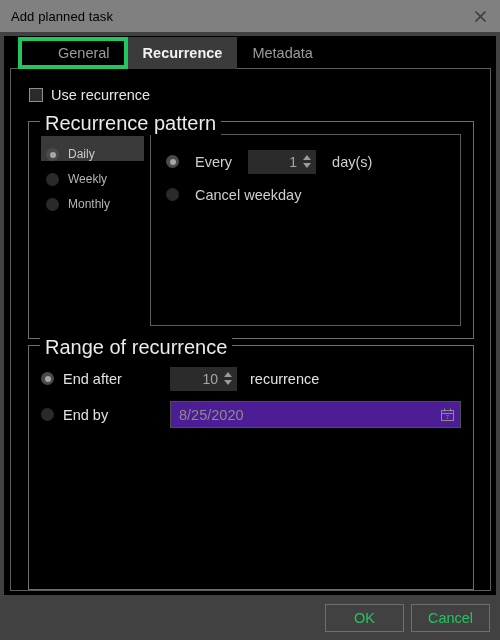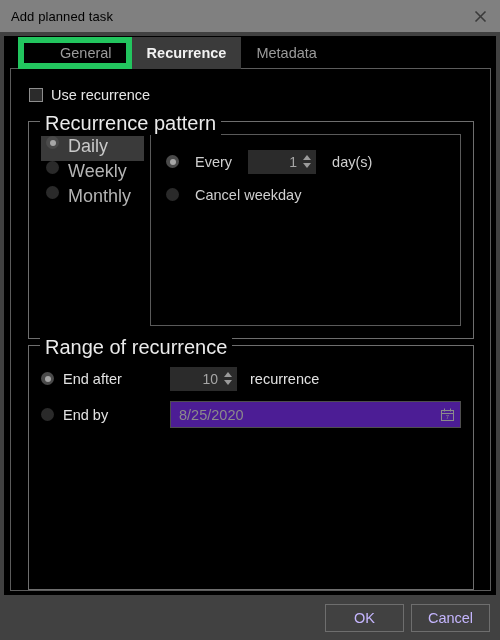--- a/index.html
+++ b/index.html
@@ -77,21 +77,21 @@
     align-items: center;
     padding: 0 14px;
     font-size: 14.5px;
     color: #9b9b9b;
     background: transparent;
     border: 1px solid transparent;
     position: relative;
     top: 1px;
   }
   .tab.focused {
-    border: 6px solid #22c55e;
+    border: 4px solid #22c55e;
     color: #9b9b9b;
     padding-left: 36px;
   }
   .tab.active {
     background: #3b3b3b;
     color: #f2f2f2;
     font-weight: bold;
     border: 1px solid transparent;
   }
 
@@ -149,25 +149,25 @@
     display: flex;
     height: 100%;
     padding: 12px 12px 12px 12px;
   }
   #pattern-left {
     width: 103px;
     padding-top: 2px;
   }
   .pattern-option {
     display: flex;
-    align-items: flex-start;
+    align-items: flex-end;
     gap: 9px;
     height: 25px;
     padding-left: 5px;
-    font-size: 18px;
+    font-size: 12px;
     color: #b4b4b4;
   }
   .pattern-option.selected {
     background: #3a3a3a;
     color: #c9c9c9;
   }
   .radio {
     width: 13px; height: 13px;
     border-radius: 50%;
     background: #2a2a2a;
@@ -278,21 +278,21 @@
     display: flex;
     align-items: center;
     justify-content: flex-end;
     gap: 7px;
     padding: 0 10px 0 0;
   }
   .dlg-button {
     width: 79px; height: 28px;
     border: 1px solid #6e6e6e;
     background: #414141;
-    color: #c4b5fd;
+    color: #22c55e;
     font-size: 14.5px;
     display: flex;
     align-items: center;
     justify-content: center;
   }
 </style>
 </head>
 <body>
 
 <div id="dialog">

